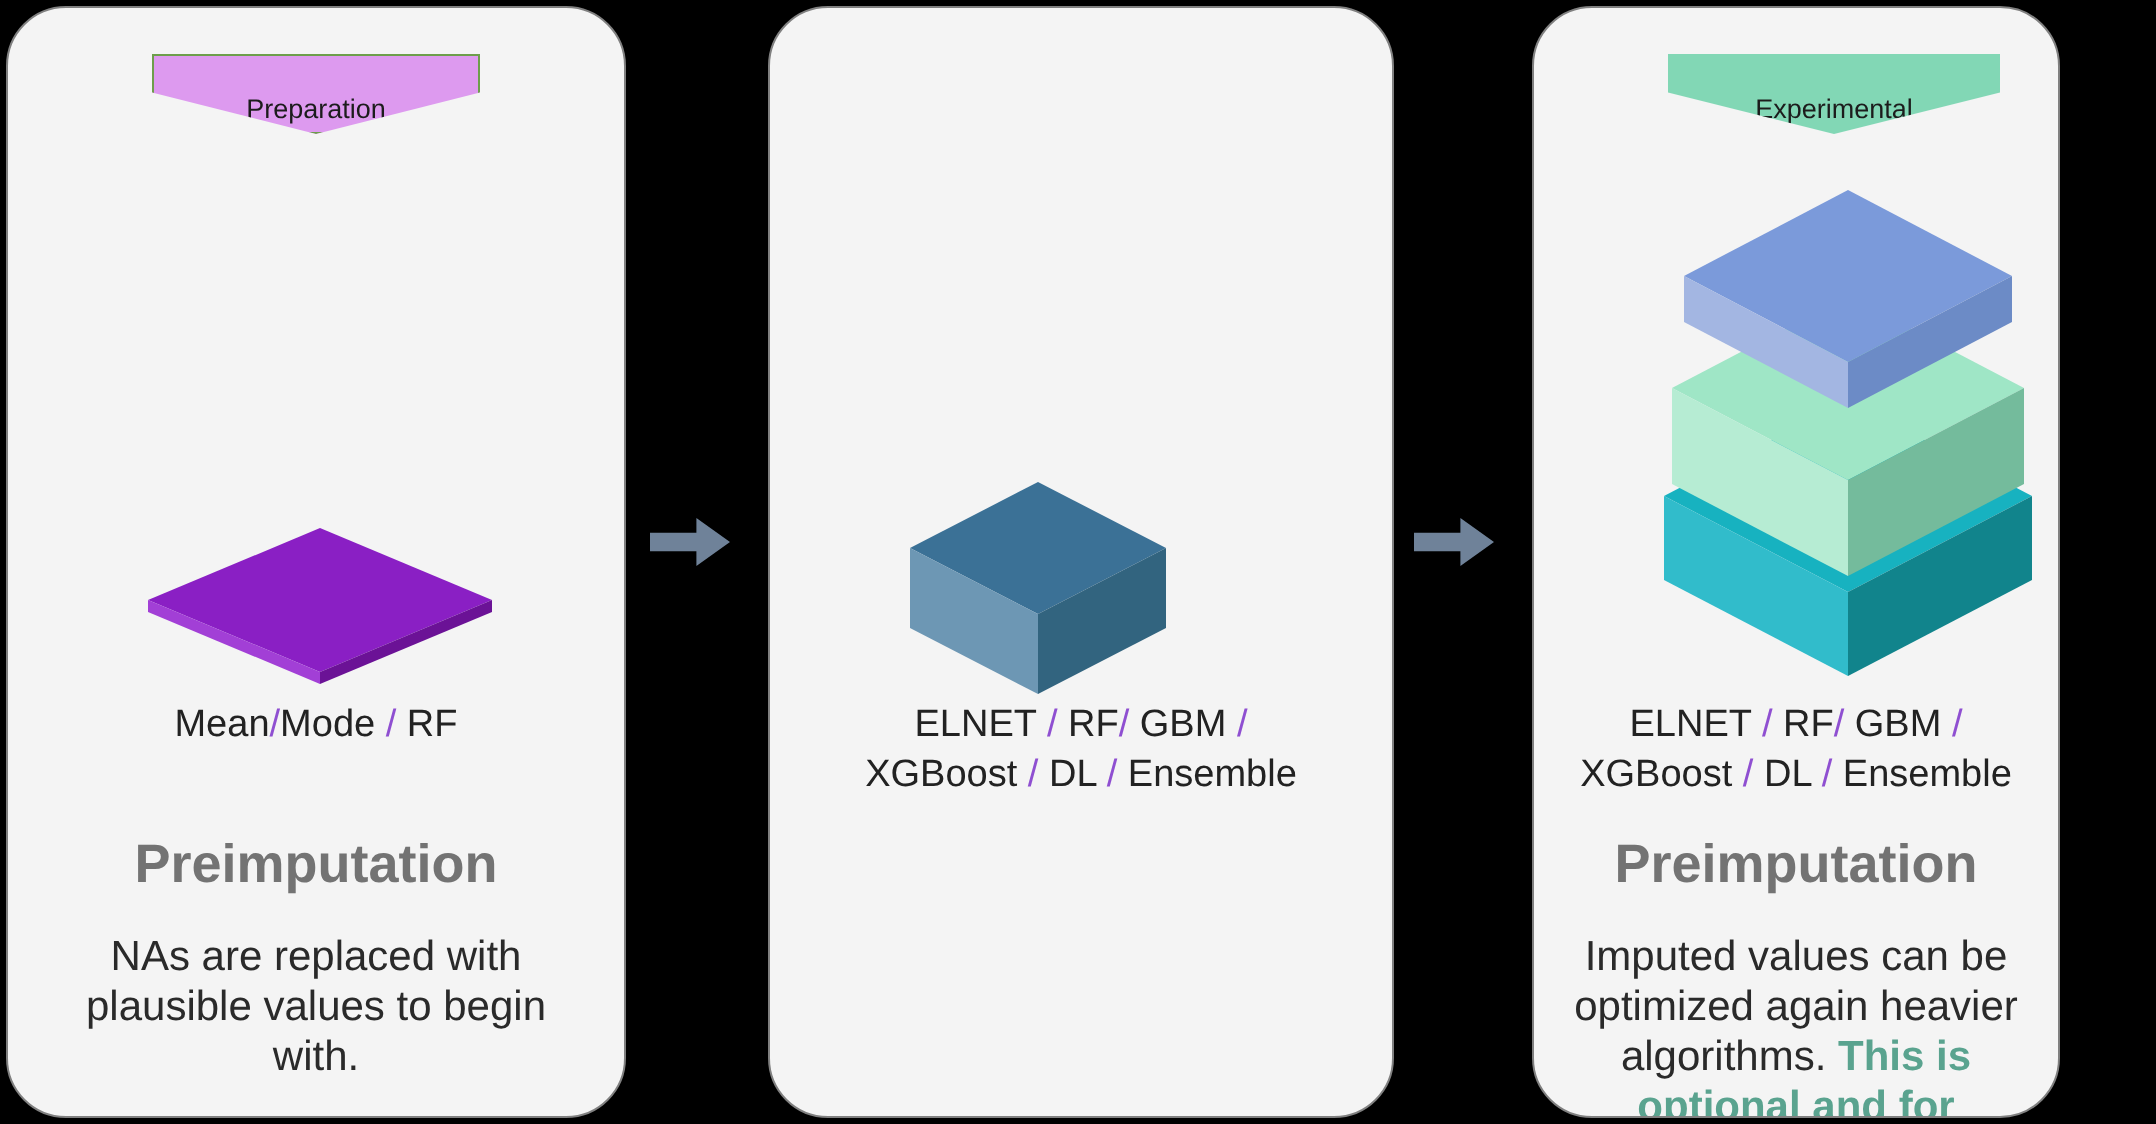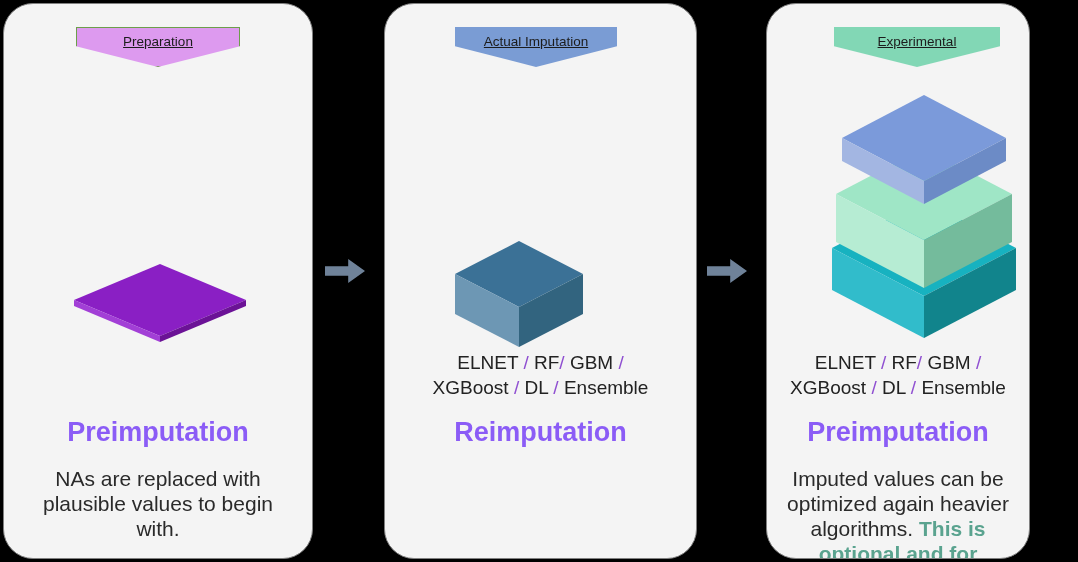--- a/index.html
+++ b/index.html
@@ -37,23 +37,22 @@
     display: flex;
     align-items: flex-start;
     justify-content: center;
     -webkit-clip-path: polygon(0 0, 100% 0, 100% 48%, 50% 100%, 0 48%);
     clip-path: polygon(0 0, 100% 0, 100% 48%, 50% 100%, 0 48%);
   }
   .banner .banner-label {
     font-size: 13.5px;
     color: #1c1c1c;
     line-height: 1;
-    padding-top: 8px;
+    padding-top: 21px;
     white-space: nowrap;
-    text-decoration: underline;
   }
   #banner-1 { left: 72px;  width: 164px; background: #dd9aef; }
   #banner-2 { left: 70px;  width: 162px; background: #7a9cd4; }
   #banner-3 { left: 67px;  width: 166px; background: #82d7b5; }
   
   #banner-1::after {
     content: "";
     position: absolute;
     inset: 0;
     border: 1px solid #6d9e4b;
@@ -86,21 +85,21 @@
     line-height: 25px;
   }
   .models .sep { color: #8f4fd1; }
 
   .heading {
     position: absolute;
     left: 0; width: 100%;
     text-align: center;
     font-size: 27px;
     font-weight: bold;
-    color: #8b5cf6;
+    color: #737373;
     line-height: 1.1;
   }
 
   .desc {
     position: absolute;
     left: 0; width: 100%;
     text-align: center;
     font-size: 21px;
     color: #2a2a2a;
     line-height: 25px;
@@ -132,50 +131,49 @@
     </div>
 
     <div class="iso" style="left:68px; top:258px; width:176px; height:82px;">
       <svg width="176" height="82" viewBox="0 0 176 82">
         <polygon points="88,2 174,38 88,74 2,38" fill="#8a1fc4"></polygon>
         <polygon points="2,38 88,74 88,80 2,44" fill="#a23fd6"></polygon>
         <polygon points="174,38 88,74 88,80 174,44" fill="#6b1296"></polygon>
       </svg>
     </div>
 
+    <div class="models" id="models-1">
+      <span><span>Mean</span><span class="sep" style="color: rgb(143, 79, 209);">/</span><span>Mode </span><span class="sep" style="color: rgb(143, 79, 209);">/</span><span> RF</span></span>
+    </div>
 
     <div class="heading" id="heading-1">Preimputation</div>
 
     <div class="desc" id="desc-1">
       <span>NAs are replaced with plausible values to begin with.</span>
     </div>
   </div>
 
   <div class="arrow" id="arrow-1"></div>
 
   <div class="panel" id="panel-2">
 
-    <div class="banner" id="banner-2">
-      <span class="banner-label">Actual Imputation</span>
-    </div>
 
     <div class="iso" style="left:68px; top:235px; width:132px; height:110px;">
       <svg width="132" height="110" viewBox="0 0 132 110">
         <polygon points="66,2 130,35 66,68 2,35" fill="#3b7196"></polygon>
         <polygon points="2,35 66,68 66,108 2,75" fill="#6d97b4"></polygon>
         <polygon points="130,35 66,68 66,108 130,75" fill="#32647f"></polygon>
       </svg>
     </div>
 
     <div class="models" id="models-2">
       <span><span>ELNET </span><span class="sep" style="color: rgb(143, 79, 209);">/</span><span> RF</span><span class="sep" style="color: rgb(143, 79, 209);">/</span><span> GBM </span><span class="sep" style="color: rgb(143, 79, 209);">/</span><span></span></span><br>
       <span><span>XGBoost </span><span class="sep" style="color: rgb(143, 79, 209);">/</span><span> DL </span><span class="sep" style="color: rgb(143, 79, 209);">/</span><span> Ensemble</span></span>
     </div>
 
-    <div class="heading" id="heading-2">Reimputation</div>
 
   </div>
 
   <div class="arrow" id="arrow-2"></div>
 
   <div class="panel" id="panel-3">
 
     <div class="banner" id="banner-3">
       <span class="banner-label">Experimental</span>
     </div>

